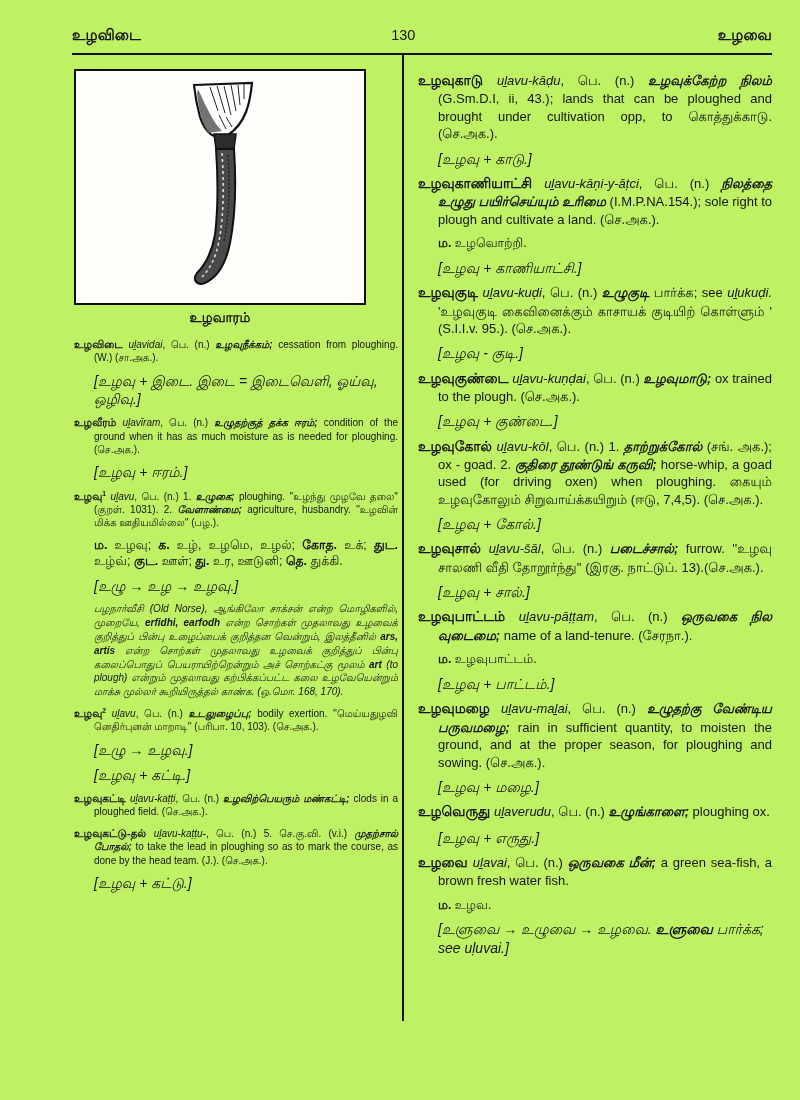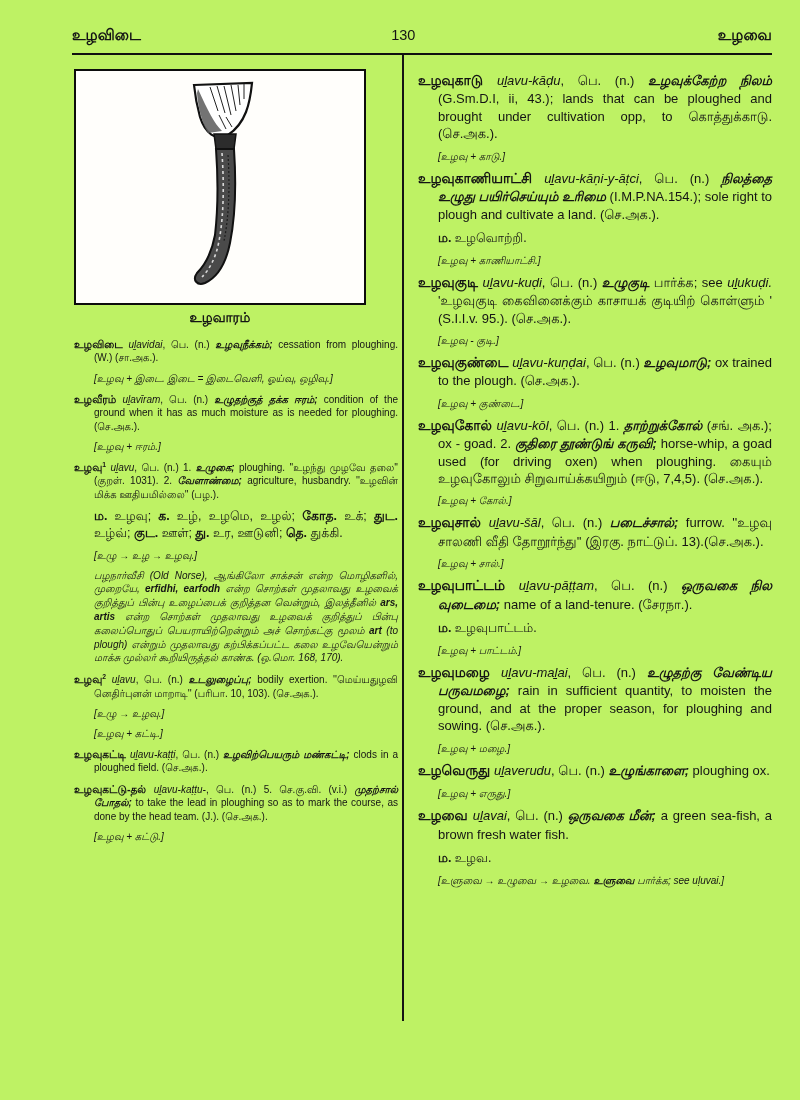--- a/index.html
+++ b/index.html
@@ -22,21 +22,21 @@
   .figure-wrap{margin:4px 0 10px 0;width:292px;}
   .figure-box{width:288px;height:232px;border:2.6px solid #0d0d0d;background:#fffefb;}
   .figure-caption{text-align:center;font-weight:bold;font-size:13.5px;margin-top:5px;}
 
   
   .blk{margin:7px 0;}
   .entry{font-size:10px;line-height:1.34;text-align:justify;
     padding-left:20px;text-indent:-20px;}
   .col-right .entry{font-size:13px;}
   .cognates{font-size:12.4px;line-height:1.35;margin-left:20px;text-align:justify;}
-  .etymology{font-size:10px;font-style:italic;line-height:1.3;margin-left:20px;}
+  .etymology{font-size:14px;font-style:italic;line-height:1.3;margin-left:20px;}
   .note-paragraph{font-size:10px;font-style:italic;line-height:1.38;
     margin-left:20px;text-align:justify;}
   .hw{font-weight:bold;font-size:1.06em;}
   .tr{font-style:italic;}
   .bi{font-weight:bold;font-style:italic;}
   .b{font-weight:bold;}
   .sup{vertical-align:super;font-size:0.68em;font-weight:bold;line-height:0;}
 </style>
 </head>
 <body>

